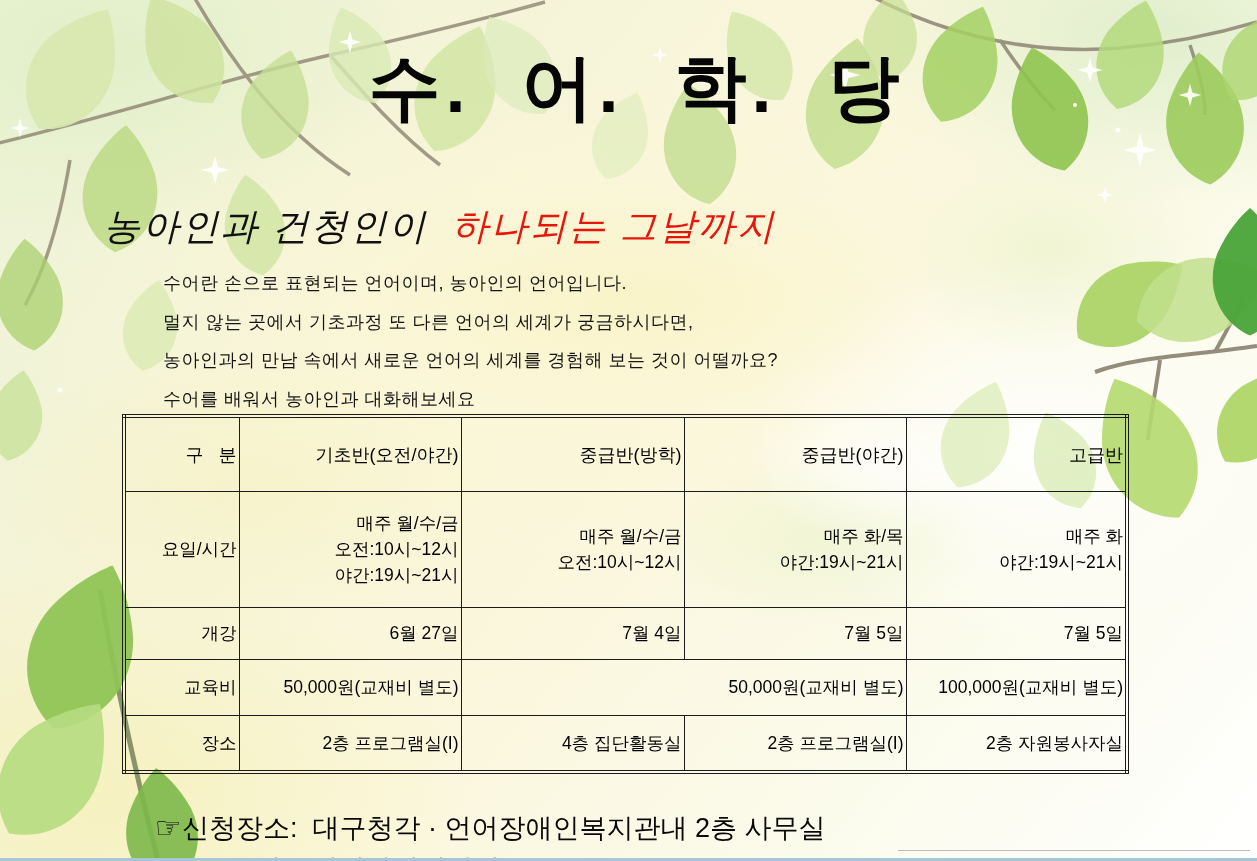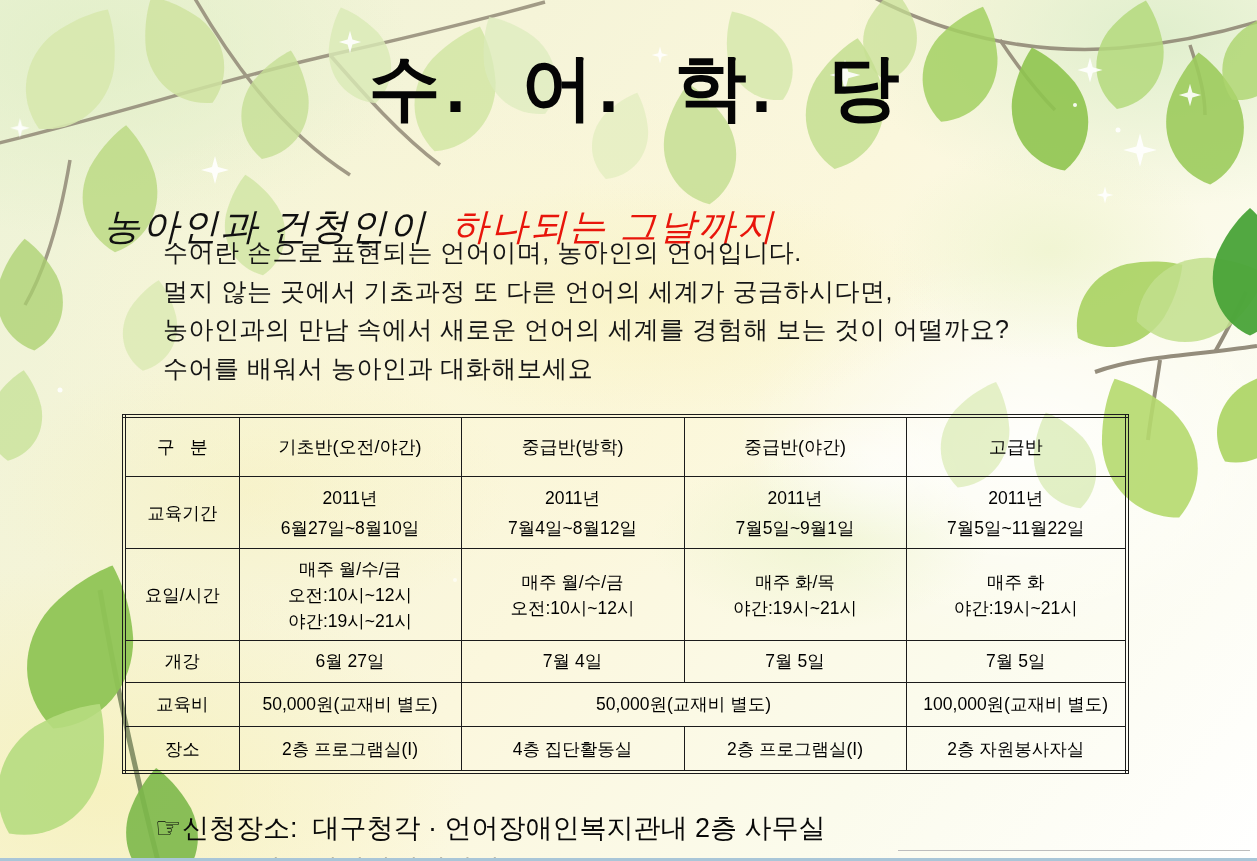--- a/index.html
+++ b/index.html
@@ -20,25 +20,25 @@
     position:absolute; top:40px; left:0; width:100%; text-align:center;
     font-size:72px; font-weight:bold; letter-spacing:5px; word-spacing:26px;
     white-space:pre; color:#050505;margin-left:8px;
   }
   .subtitle {
     position:absolute; top:160px; left:10px; width:100%; text-align:left;
     font-size:37px; font-style:italic; letter-spacing:2px; white-space:pre; color:#111;padding-left:44px;
   }
   .sub-red { color:var(--subtitle-red,#e8150b); margin-left:24px; }
 
-  .intro { position:absolute; left:163px; top:233px; font-size:25px; line-height:38.5px; letter-spacing:.5px; color:#151515; }
+  .intro { position:absolute; left:163px; top:264px; font-size:18px; line-height:38.5px; letter-spacing:.5px; color:#151515; }
 
   table.classes {
     position:absolute; left:122px; top:414px; width:1003px; height:360px;
-    border-collapse:collapse; table-layout:fixed; text-align:center;
+    border-collapse:collapse; table-layout:fixed; text-align:right;
     font-size:17.5px; color:#000; background:transparent;
     border:4px double #1b1b1b;
   }
   table.classes th, table.classes td { border:1.5px solid #1b1b1b; padding:0 2px; white-space:pre; font-weight:normal; vertical-align:middle; }
   tr.r-head   { height:52px; } tr.r-head th { font-size:18px; }
   tr.r-period { height:62px; } tr.r-period td { line-height:30px; }
   tr.r-sched  { height:79px; } tr.r-sched td { line-height:26px; }
   tr.r-start  { height:36px; }
   tr.r-target { height:54px; } tr.r-target td { line-height:26px; }
   tr.r-fee    { height:38px; }
@@ -184,27 +184,20 @@
         <col style="width:221px">
     </colgroup>
     <tbody>
         <tr class="r-head">
       <th>구   분</th>
       <th>기초반(오전/야간)</th>
       <th>중급반(방학)</th>
       <th>중급반(야간)</th>
       <th>고급반</th>
     </tr>
-    <tr class="r-period">
-      <td>교육기간</td>
-      <td><div>2011년</div><div>6월27일~8월10일</div></td>
-      <td><div>2011년</div><div>7월4일~8월12일</div></td>
-      <td><div>2011년</div><div>7월5일~9월1일</div></td>
-      <td><div>2011년</div><div>7월5일~11월22일</div></td>
-    </tr>
     <tr class="r-sched">
       <td>요일/시간</td>
       <td><div>매주 월/수/금</div><div>오전:10시~12시</div><div>야간:19시~21시</div></td>
       <td><div>매주 월/수/금</div><div>오전:10시~12시</div></td>
       <td><div>매주 화/목</div><div>야간:19시~21시</div></td>
       <td><div>매주 화</div><div>야간:19시~21시</div></td>
     </tr>
     <tr class="r-start">
       <td>개강</td>
       <td>6월 27일</td>

